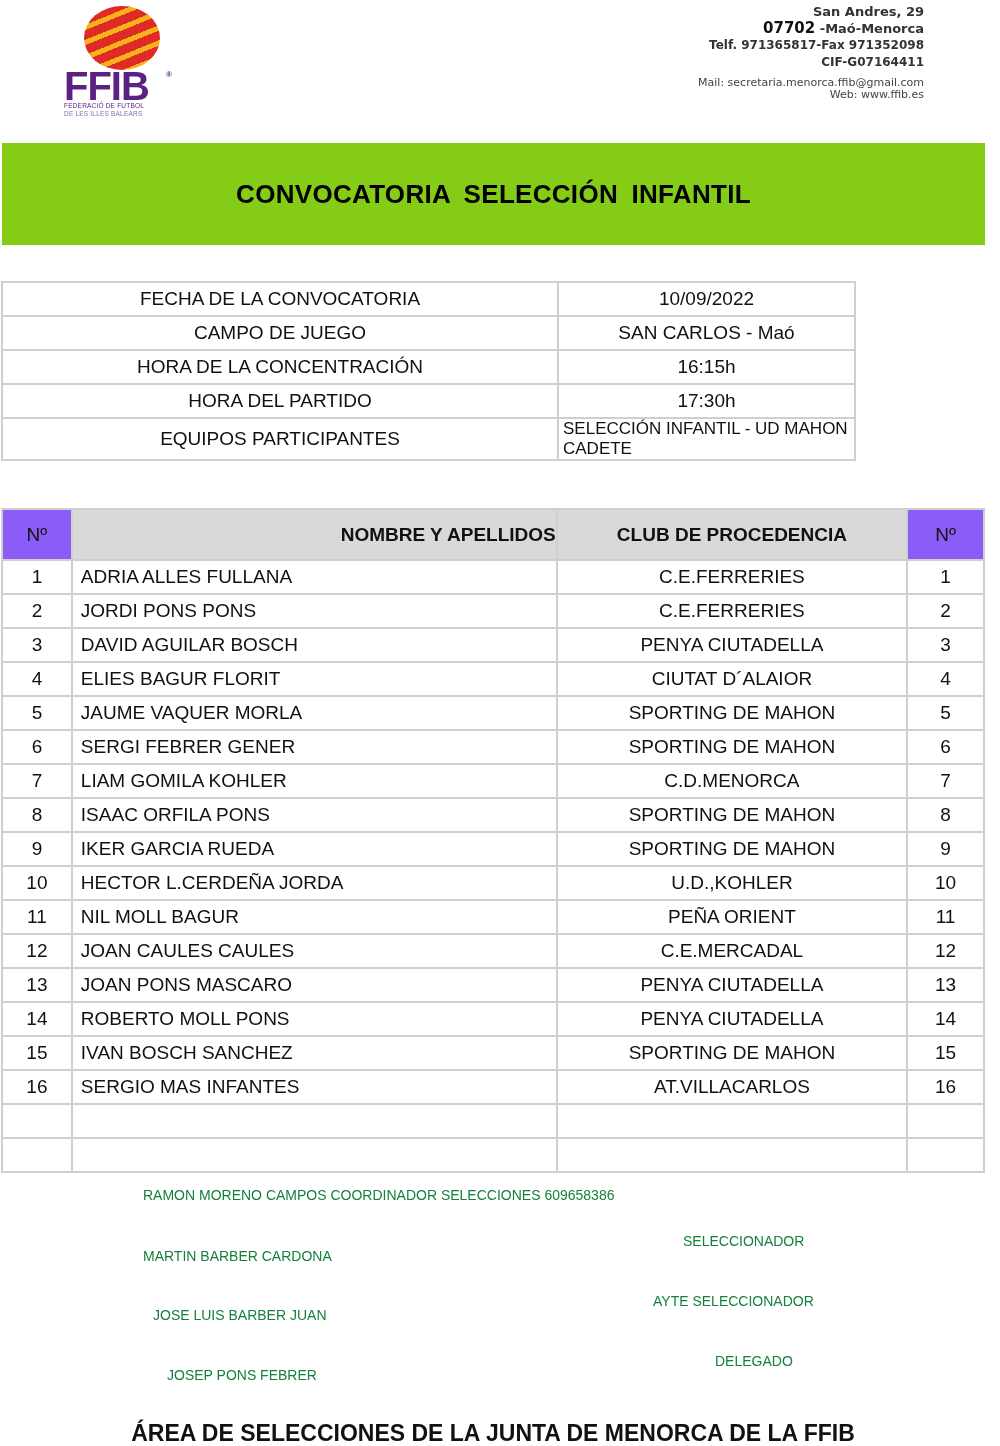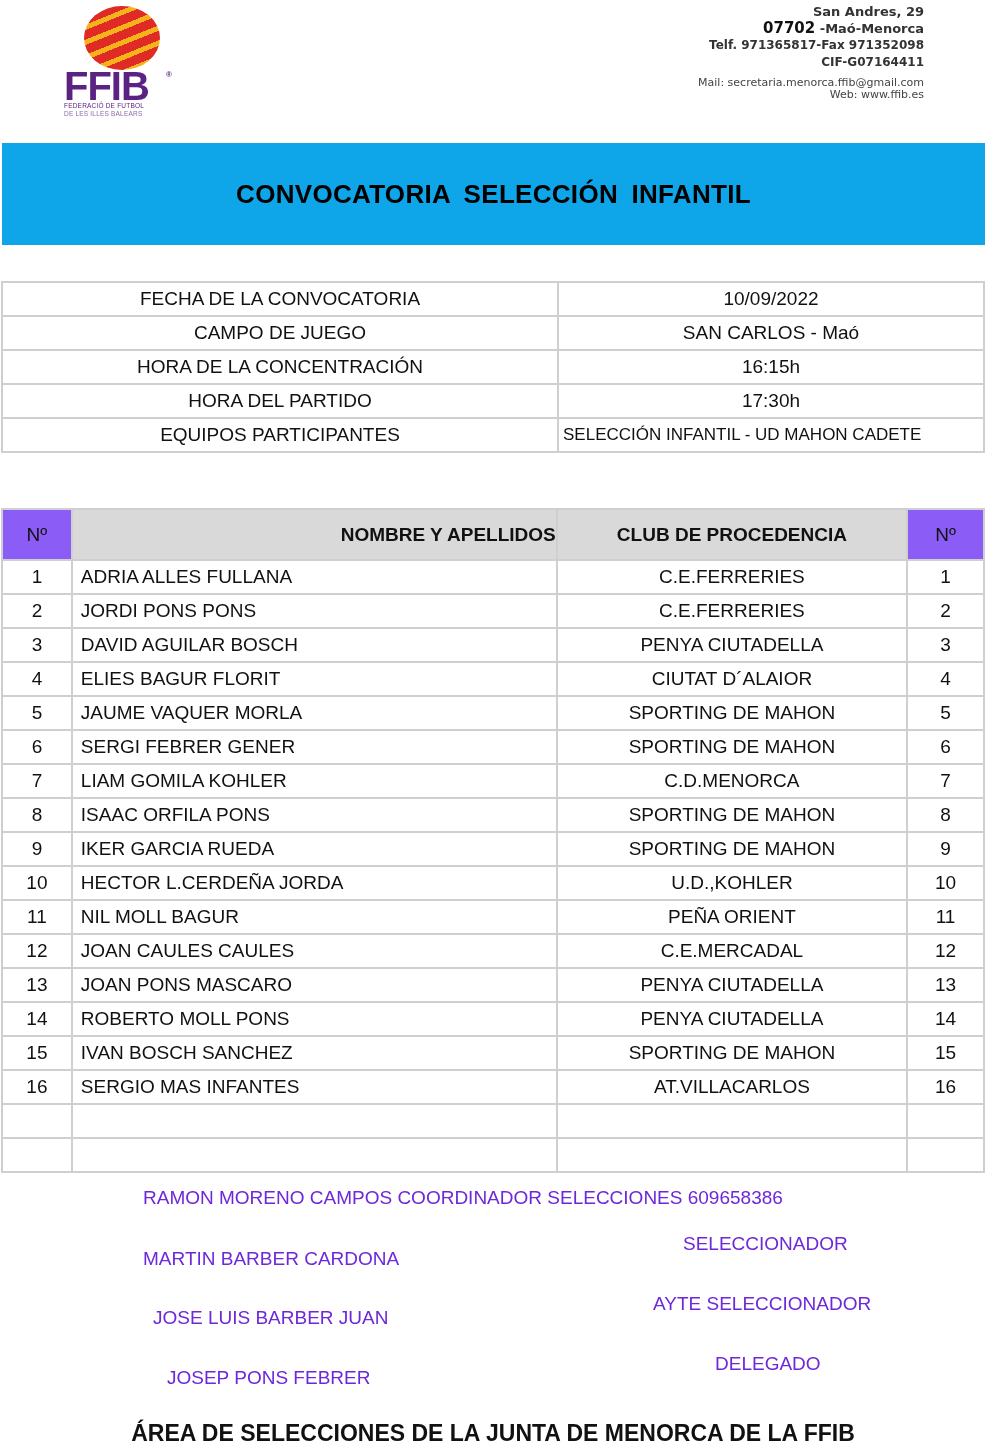--- a/index.html
+++ b/index.html
@@ -19,45 +19,45 @@
   .address { position: absolute; right: 76px; top: 3px; text-align: right; font-family: "DejaVu Sans", sans-serif; }
   .address .l1 { font-size: 13px; line-height: 17px; font-weight: bold; color: #333; }
   .address .l2 { font-size: 13px; line-height: 17px; color: #333; font-weight: bold; }
   .address .l2 b { font-size: 15px; color: #111; }
   .address .l3 { font-size: 12px; line-height: 17px; font-weight: bold; color: #333; }
   .address .l4 { font-size: 12px; line-height: 17px; font-weight: bold; color: #333; }
   .address .mail { font-size: 11px; line-height: 12px; color: #444; margin-top: 6px; }
   .address .web { font-size: 11px; line-height: 12px; color: #444; }
 
   
-  .banner { position: absolute; left: 2px; top: 143px; width: 983px; height: 102px; background: #0ea5e9;
+  .banner { position: absolute; left: 2px; top: 143px; width: 983px; height: 102px; background: #84cc16;
     display: flex; align-items: center; justify-content: center; }
   .banner-title { font-size: 26px; font-weight: bold; letter-spacing: 0.3px; word-spacing: 6px; color: #000; }
 
   
   table { border-collapse: collapse; position: absolute; }
   td, th { border: 2px solid #cfcfcf; }
-  .info { left: 1px; top: 281px; width: 984px; border-radius: 11px; }
+  .info { left: 1px; top: 281px; width: 855px; border-radius: 11px; }
   .info td { height: 34px; font-size: 19px; text-align: center; color: #111; padding: 0; }
   .info td.lbl { width: 556px; }
   .info td.small { font-size: 17px; text-align: left; padding-left: 4px; }
 
   
   .players { left: 1px; top: 508px; width: 984px; }
   .players th { height: 51px; font-size: 19px; color: #111; }
   .players th.gray { background: #d9d9d9; font-weight: bold; }
   .players th.num { font-weight: normal; background: #8b5cf6; }
   .players td { height: 34px; font-size: 19px; color: #111; padding: 0; }
   .players .c-num { width: 70px; text-align: center; }
   .players .c-name { width: 486px; text-align: left; padding-left: 8px; }
   .players .c-club { width: 351px; text-align: center; }
   .players .c-num2 { width: 77px; text-align: center; }
 
   
-  .staff { position: absolute; font-size: 19px; color: #6d28d9; white-space: nowrap; }
+  .staff { position: absolute; font-size: 14px; color: #15803d; white-space: nowrap; }
   .footer { position: absolute; left: 0; width: 986px; top: 1420px; text-align: center; font-size: 23px; font-weight: bold; color: #111; }
 </style>
 </head>
 <body>
 
 <div class="logo">
   <div class="logo-ball"></div>
   <div class="logo-text">FFIB</div>
   <div class="logo-reg">®</div>
   <div class="logo-sub1">FEDERACIÓ DE FUTBOL</div>

